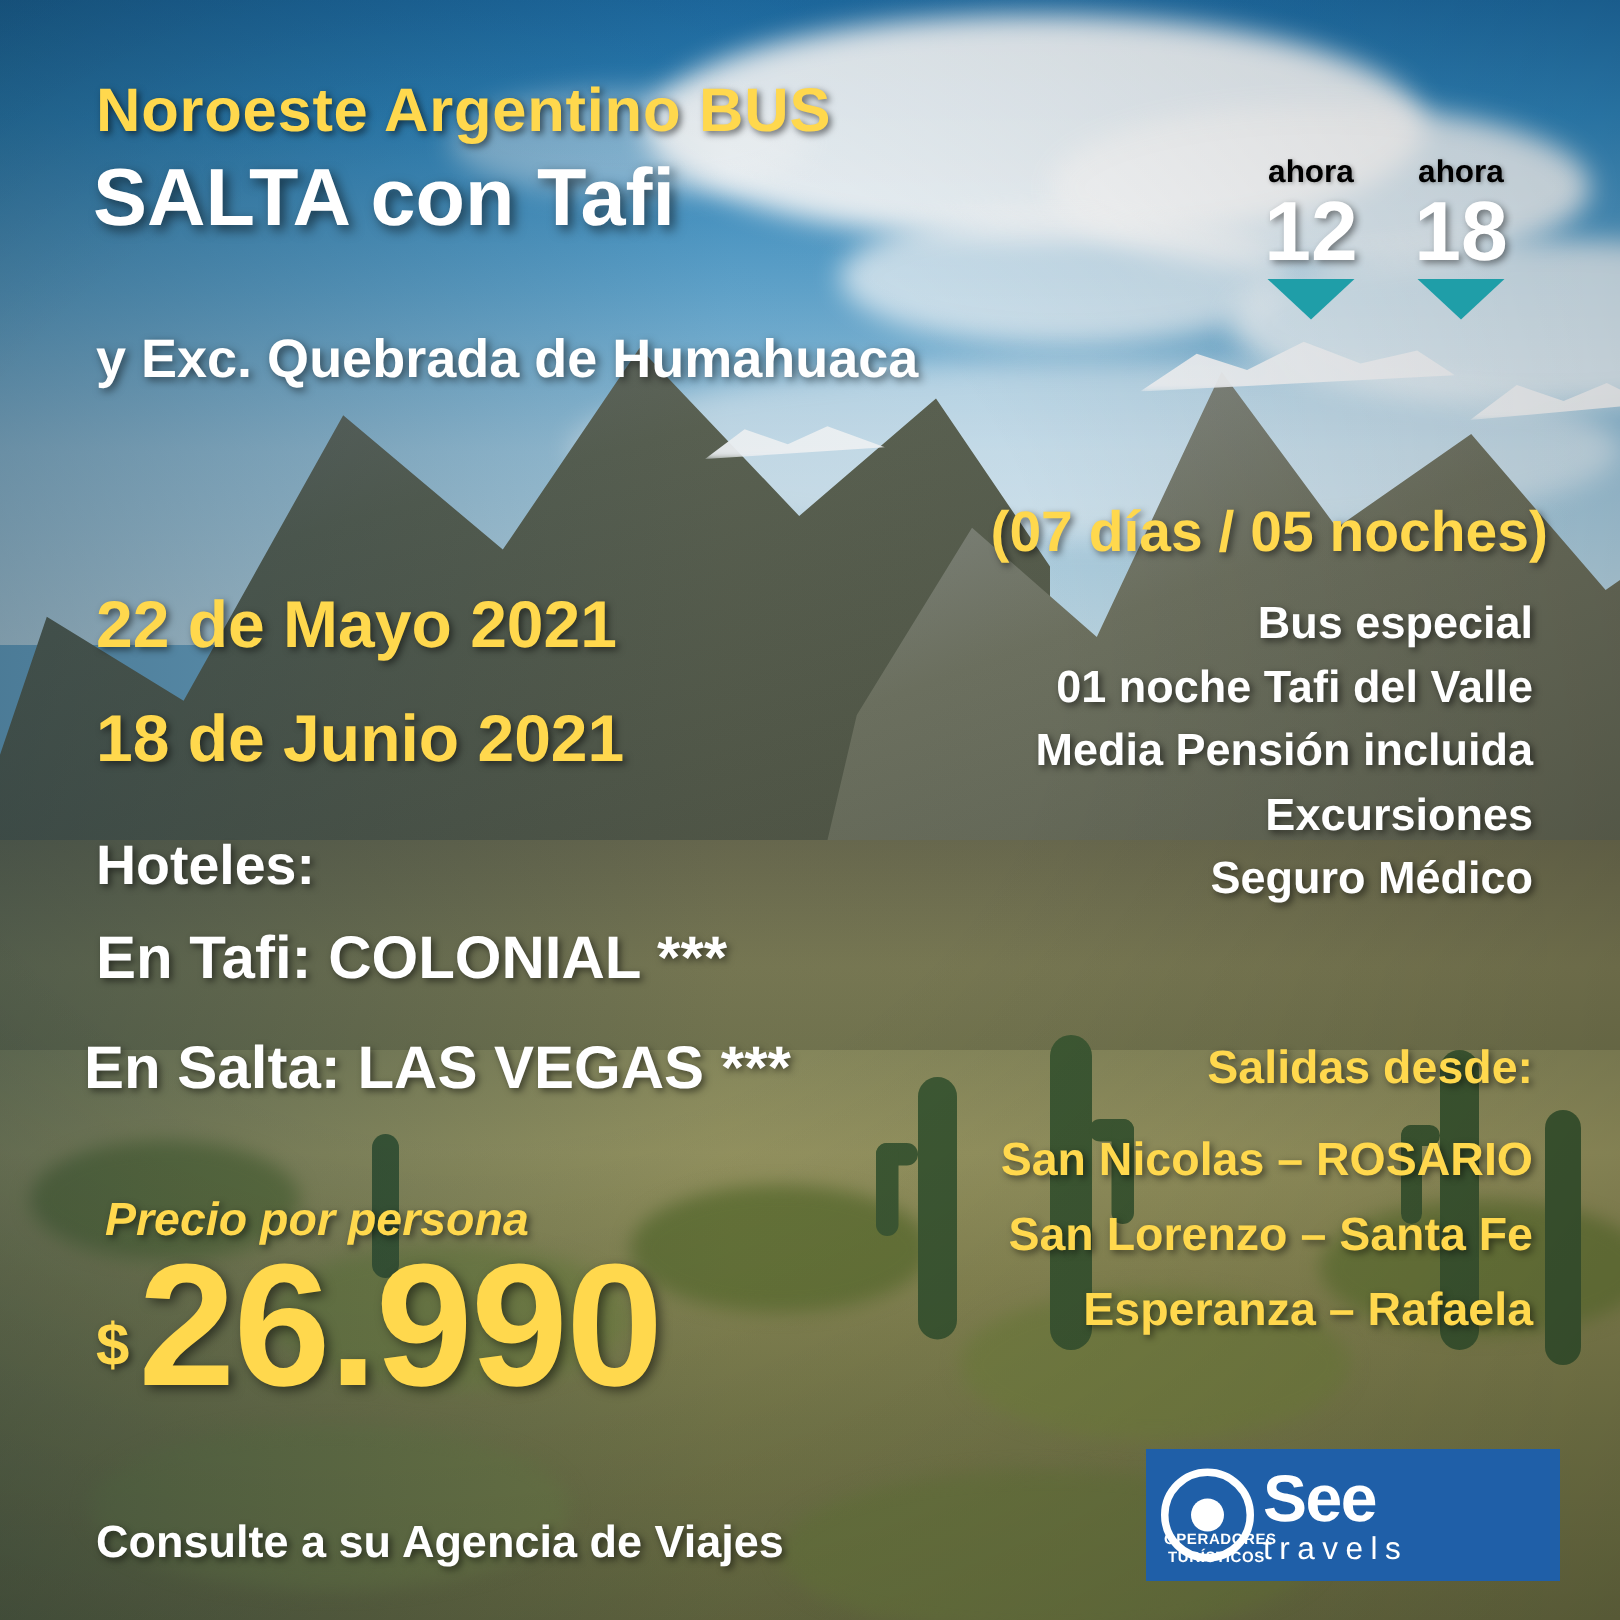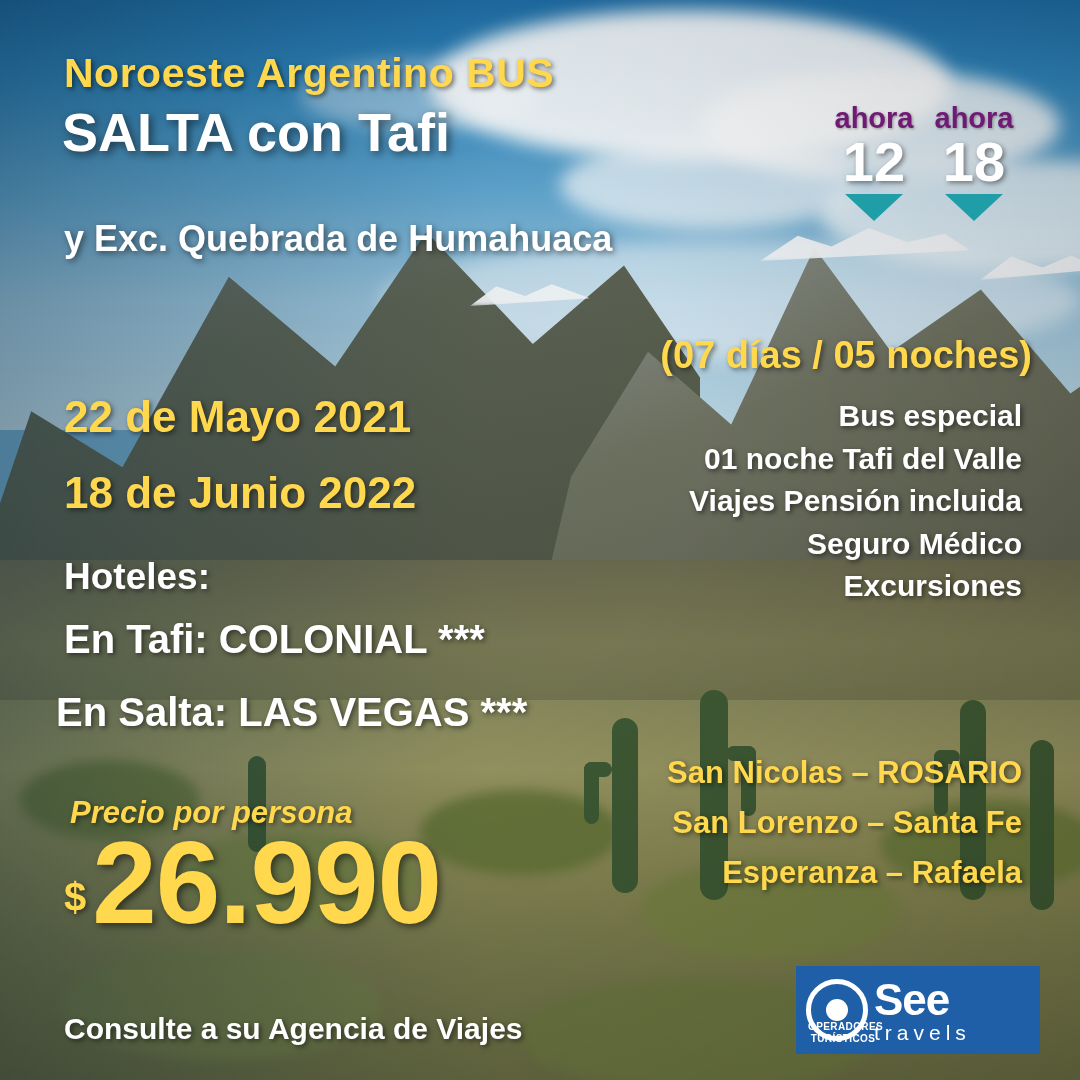--- a/index.html
+++ b/index.html
@@ -103,21 +103,21 @@
   .subtitle {
     position:absolute; left:64px; top:218px;
     font-size:36px; font-weight:bold; color:#ffffff;
     text-shadow:2px 2px 6px rgba(0,0,0,.55);
   }
 
   
   .cuotas { position:absolute; right:66px; top:104px; display:flex; gap:20px; }
   .cuota { width:80px; text-align:center; }
   .cuota .ahora {
-    font-size:29px; font-weight:bold; color:#701a75;
+    font-size:21px; font-weight:bold; color:#000000;
     text-shadow:1px 1px 3px rgba(0,0,0,.35);
     line-height:1;
   }
   .cuota .num {
     font-size:56px; font-weight:bold; color:#ffffff; line-height:1.05;
     text-shadow:2px 2px 5px rgba(0,0,0,.45);
   }
   .cuota .tri {
     width:0;height:0;margin:2px auto 0;
     border-left:29px solid transparent;
@@ -203,21 +203,21 @@
 
   .footer-note {
     position:absolute; left:64px; top:1012px;
     font-size:30px; font-weight:bold; color:#ffffff;
     text-shadow:2px 2px 5px rgba(0,0,0,.55);
   }
 
   
   .logo {
     position:absolute; right:40px; bottom:26px;
-    width:244px; height:88px;
+    width:276px; height:88px;
     background:#1f5fa8;
     display:flex; align-items:center; padding:6px 10px;
   }
   .logo .eye {
     position:relative; width:62px; height:62px; flex:0 0 62px;
     border:5px solid #ffffff; border-radius:50%;
     display:flex; align-items:center; justify-content:center;
   }
   .logo .eye::after {
     content:""; width:22px; height:22px; background:#ffffff; border-radius:50%;
@@ -293,36 +293,37 @@
         <div class="tri"></div>
       </div>
       <div class="cuota">
         <div class="ahora">ahora</div>
         <div class="num">18</div>
         <div class="tri"></div>
       </div>
     </div>
 
     <div class="date1">22 de Mayo 2021</div>
-    <div class="date2">18 de Junio 2022</div>
+    <div class="date2">18 de Junio 2021</div>
 
     <div class="hoteles-label">Hoteles:</div>
     <div class="hotel1">En Tafi: COLONIAL ***</div>
     <div class="hotel2">En Salta: LAS VEGAS ***</div>
 
     <div class="duracion">(07 días / 05 noches)</div>
 
     <div class="incluye">
       <div>Bus especial</div>
       <div>01 noche Tafi del Valle</div>
-      <div>Viajes Pensión incluida</div>
+      <div>Media Pensión incluida</div>
+      <div>Excursiones</div>
       <div>Seguro Médico</div>
-      <div>Excursiones</div>
-    </div>
-
+    </div>
+
+    <div class="desde-label">Salidas desde:</div>
     <div class="desde-list">
       <div>San Nicolas – ROSARIO</div>
       <div>San Lorenzo – Santa Fe</div>
       <div>Esperanza – Rafaela</div>
     </div>
 
     <div class="price-label">Precio por persona</div>
     <div class="price-wrap">
       <div class="price-cur">$</div>
       <div class="price-val">26.990</div>

